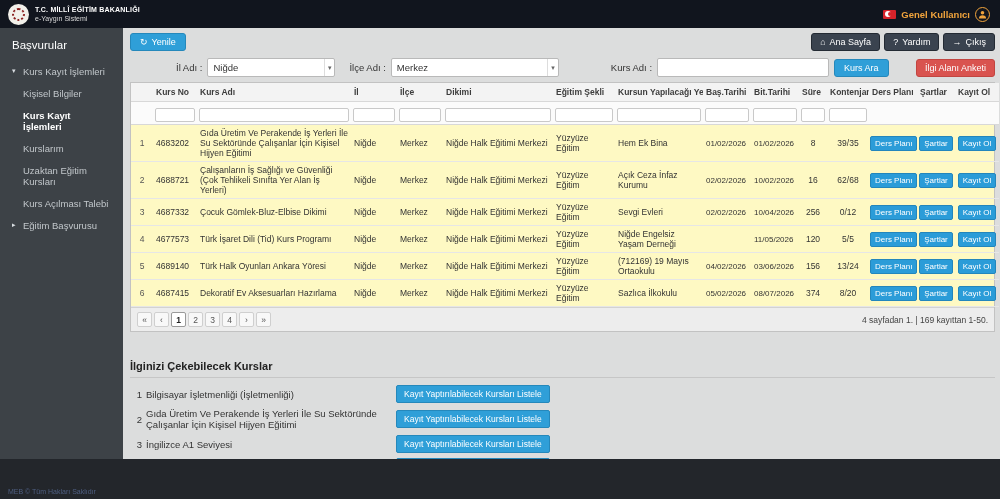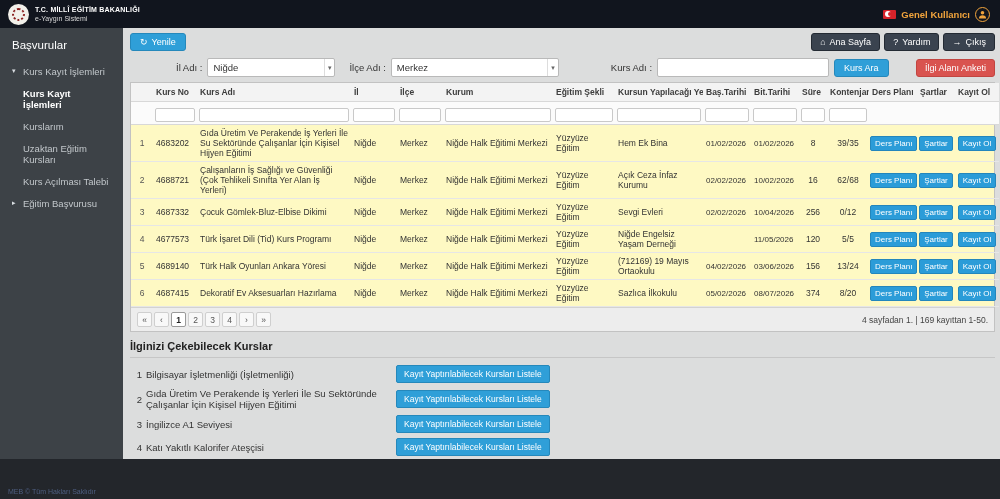--- a/index.html
+++ b/index.html
@@ -66,21 +66,21 @@
   .btn-cell { text-align:center; padding:2px 1px; }
   .btn-row { background:#2b9cd8; color:#fff; border:1px solid #2386bc; border-radius:2px; font-size:8px; padding:2px 4px; cursor:pointer; white-space:nowrap; }
 
   
   .pager { display:flex; align-items:center; gap:2px; padding:4px 6px; background:#ededed; border-top:1px solid #d2d2d2; }
   .pg-btn { min-width:15px; height:15px; border:1px solid #cfcfcf; background:#f8f8f8; font-size:8.5px; color:#555; cursor:pointer; display:inline-flex; align-items:center; justify-content:center; padding:0 3px; border-radius:2px; }
   .pg-btn.current { background:#fff; border-color:#9a9a9a; font-weight:bold; color:#222; }
   .pg-info { margin-left:auto; font-size:8.5px; color:#444; }
 
   
-  .sugg { margin-top:8px; }
+  .sugg { margin-top:28px; }
   .sugg-title { font-size:11px; font-weight:bold; color:#222; padding-bottom:5px; border-bottom:1px solid #c6c6c6; margin-bottom:7px; }
   .sugg-item { display:flex; align-items:center; margin:5px 0; font-size:9.5px; color:#333; }
   .sugg-num { width:12px; text-align:right; margin-right:4px; flex:0 0 auto; }
   .sugg-name { width:250px; flex:0 0 auto; padding-right:8px; }
   .sugg-btn { border-radius:2px; font-size:8.5px; padding:3px 7px; }
 
   
   .footer { height:40px; background:#23262b; flex:0 0 auto; display:flex; align-items:flex-end; padding:4px 8px; }
   .footer span { font-size:7px; color:#4e5e80; }
 </style>
@@ -112,20 +112,24 @@
   </header>
 
   <div class="mid">
 
     <aside class="sidebar">
       <div class="sb-title">Başvurular</div>
       <nav>
           <div class="sb-item">
             <span class="sb-caret">▾</span>
             <span>Kurs Kayıt İşlemleri</span>
+          </div>
+          <div class="sb-item">
+            <span class="sb-caret"></span>
+            <span>Kişisel Bilgiler</span>
           </div>
           <div class="sb-item active">
             <span class="sb-caret"></span>
             <span>Kurs Kayıt İşlemleri</span>
           </div>
           <div class="sb-item">
             <span class="sb-caret"></span>
             <span>Kurslarım</span>
           </div>
           <div class="sb-item">
@@ -203,21 +207,21 @@
               <col style="width:38px">
               <col style="width:44px">
           </colgroup>
           <thead>
             <tr id="thead-row">
                 <th></th>
                 <th>Kurs No</th>
                 <th>Kurs Adı</th>
                 <th>İl</th>
                 <th>İlçe</th>
-                <th>Kurum</th>
+                <th>Dikimi</th>
                 <th>Eğitim Şekli</th>
                 <th>Kursun Yapılacağı Yer</th>
                 <th>Baş.Tarihi</th>
                 <th>Bit.Tarihi</th>
                 <th>Süre</th>
                 <th>Kontenjan</th>
                 <th>Ders Planı</th>
                 <th>Şartlar</th>
                 <th>Kayıt Ol</th>
               </tr>

